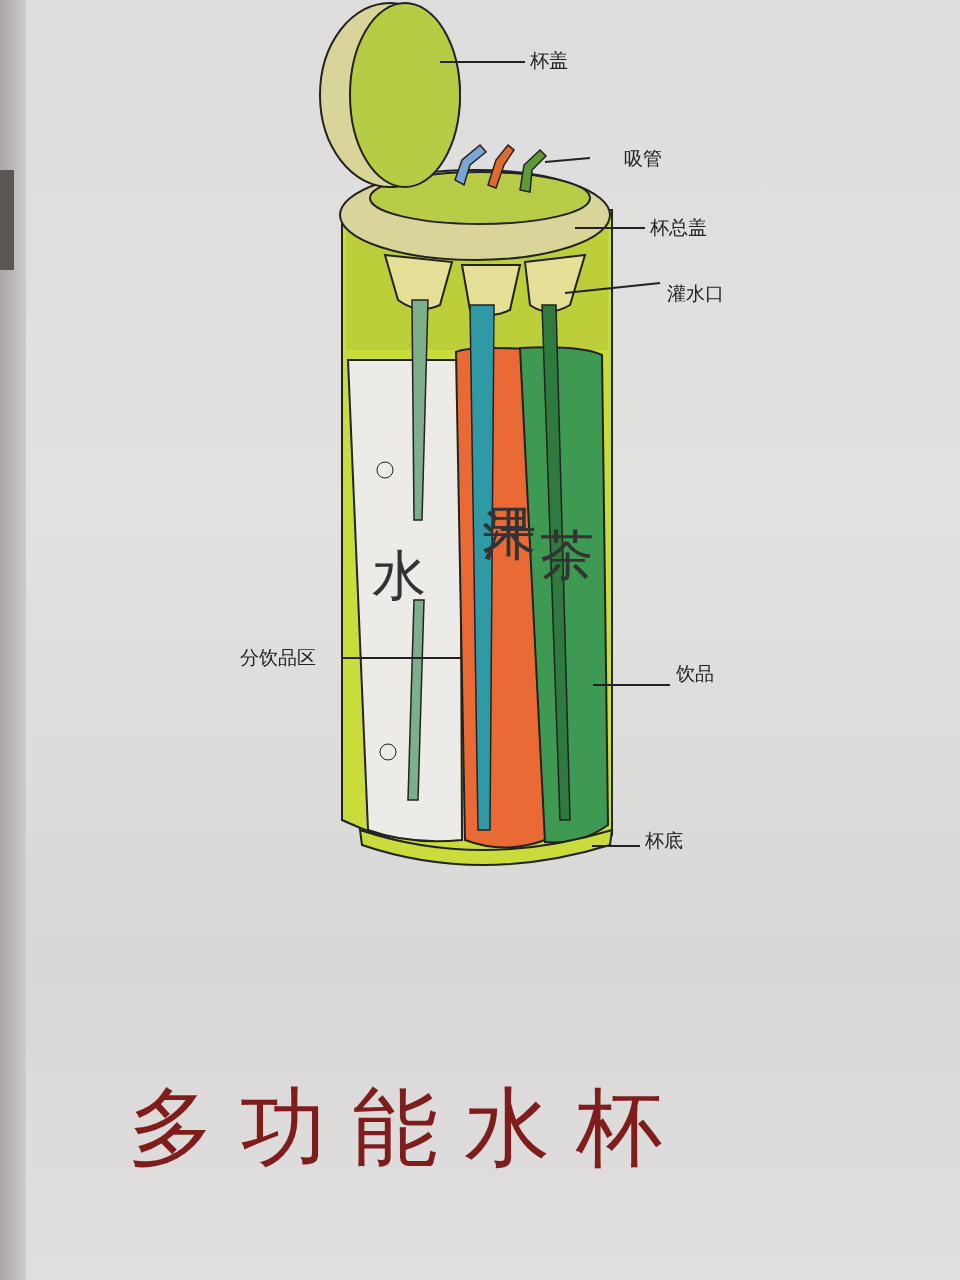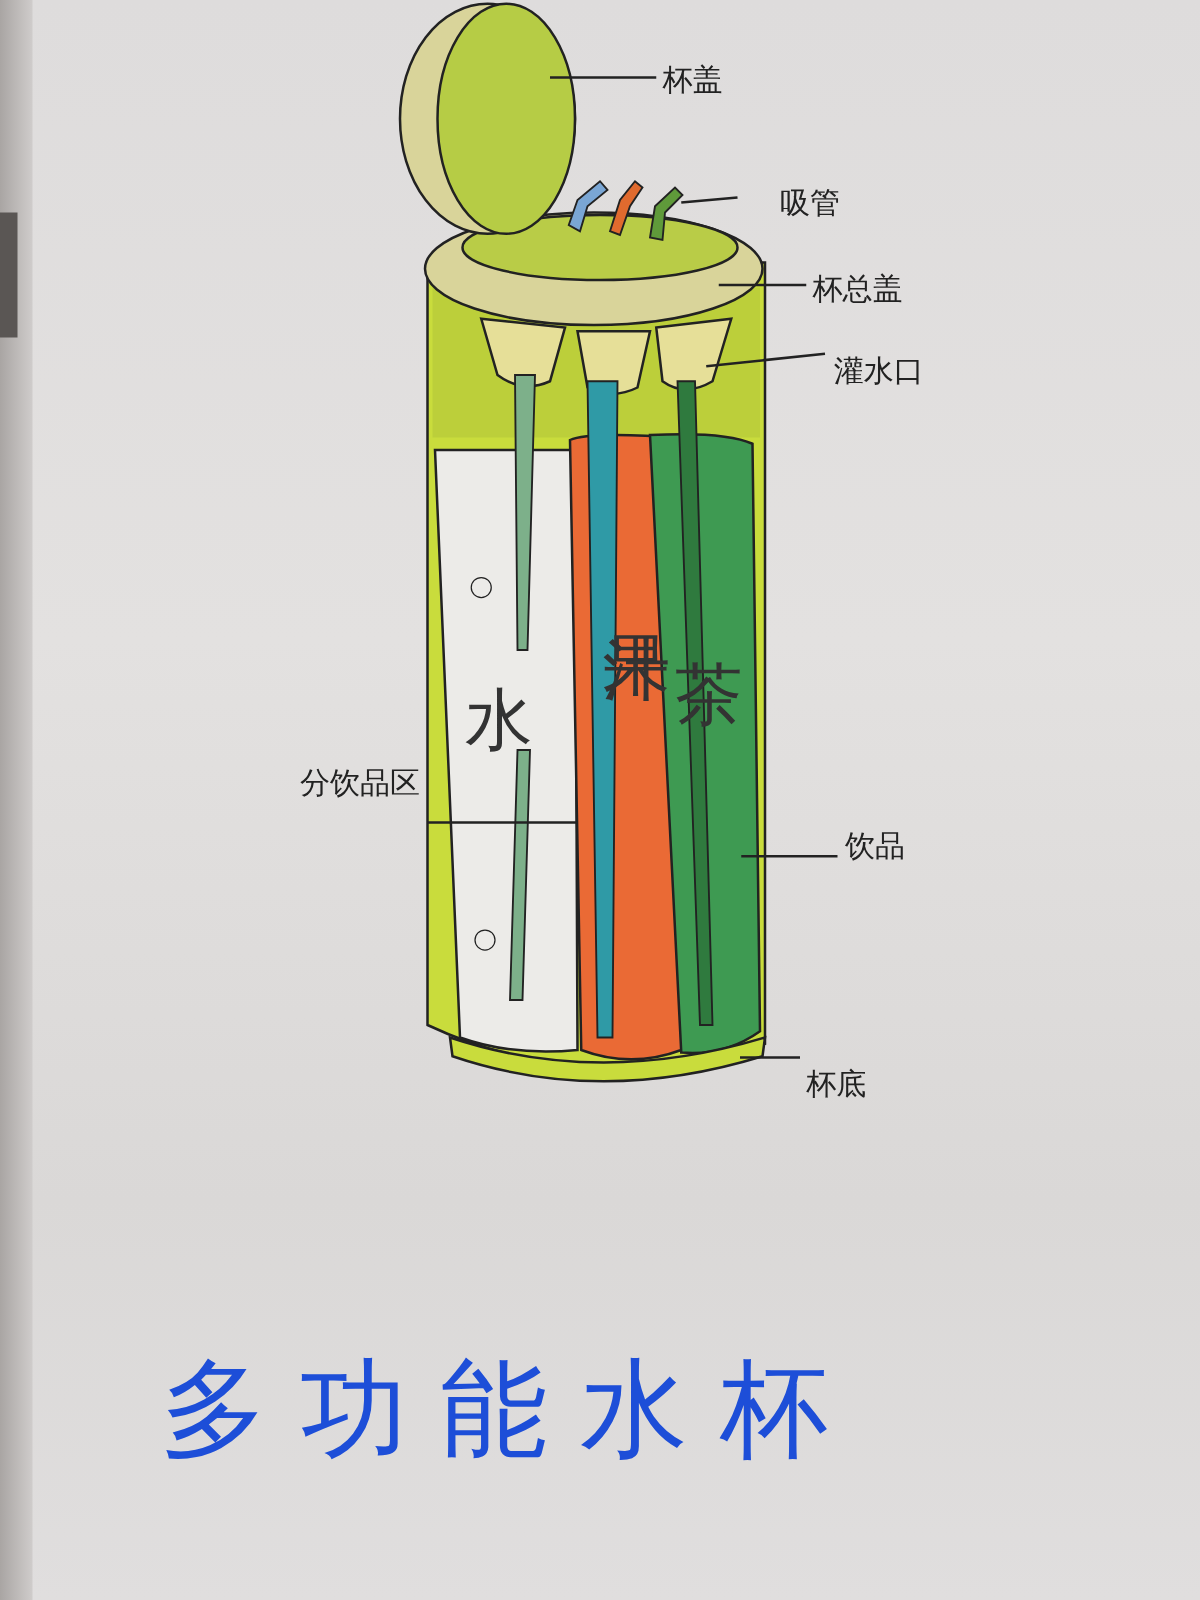--- a/index.html
+++ b/index.html
@@ -3,23 +3,23 @@
 <meta charset="utf-8">
 <style>
   html,body{margin:0;padding:0;}
   body{width:960px;height:1280px;position:relative;overflow:hidden;
     background:linear-gradient(180deg,#dedcdc 0%,#e3e1e0 40%,#dad8d7 75%,#e0dede 100%);
     font-family:"DejaVu Sans",sans-serif;}
   .leftedge{position:absolute;left:0;top:0;width:26px;height:1280px;
     background:linear-gradient(90deg,#a9a5a3,#cfcccb);}
   .leftedge .dark{position:absolute;left:0;top:170px;width:14px;height:100px;background:#5a5654;}
   svg{position:absolute;left:0;top:0;}
-  .label{position:absolute;font-size:24px;color:#222;white-space:nowrap;}
+  .label{position:absolute;font-size:19px;color:#222;white-space:nowrap;}
   .inlabel{position:absolute;font-size:54px;color:#333;font-weight:300;}
-  .title{position:absolute;left:128px;top:1070px;font-size:86px;letter-spacing:26px;color:#1d4ed8;font-weight:300;}
+  .title{position:absolute;left:128px;top:1070px;font-size:86px;letter-spacing:26px;color:#7f1d1d;font-weight:300;}
 </style>
 </head>
 <body>
 
 <div class="leftedge">
     <div class="dark"></div>
   </div>
 
 <svg width="960" height="1280">
 
@@ -69,21 +69,21 @@
     <line x1="342" y1="658" x2="462" y2="658"></line>
     <line x1="593" y1="685" x2="670" y2="685"></line>
     <line x1="592" y1="846" x2="640" y2="846"></line>
   </g>
 </svg>
 
 <div class="label" style="left:530px;top:48px;">杯盖</div>
 <div class="label" style="left:624px;top:146px;font-family:Liberation Serif, serif;">吸管</div>
 <div class="label" style="left:650px;top:215px;text-align:right;">杯总盖</div>
 <div class="label" style="left:667px;top:281px;">灌水口</div>
-<div class="label" style="left:240px;top:610px;">分饮品区</div>
+<div class="label" style="left:240px;top:645px;">分饮品区</div>
 <div class="label" style="left:676px;top:661px;">饮品</div>
-<div class="label" style="left:645px;top:851px;text-align:right;">杯底</div>
+<div class="label" style="left:645px;top:828px;text-align:right;">杯底</div>
 
 <div class="inlabel" style="left:372px;top:540px;">水</div>
 <div class="inlabel" style="left:472px;top:465px;writing-mode:vertical-rl;">果汁</div>
 <div class="inlabel" style="left:540px;top:520px;">茶</div>
 
 <div class="title">多功能水杯</div>
 
 </body></html>

